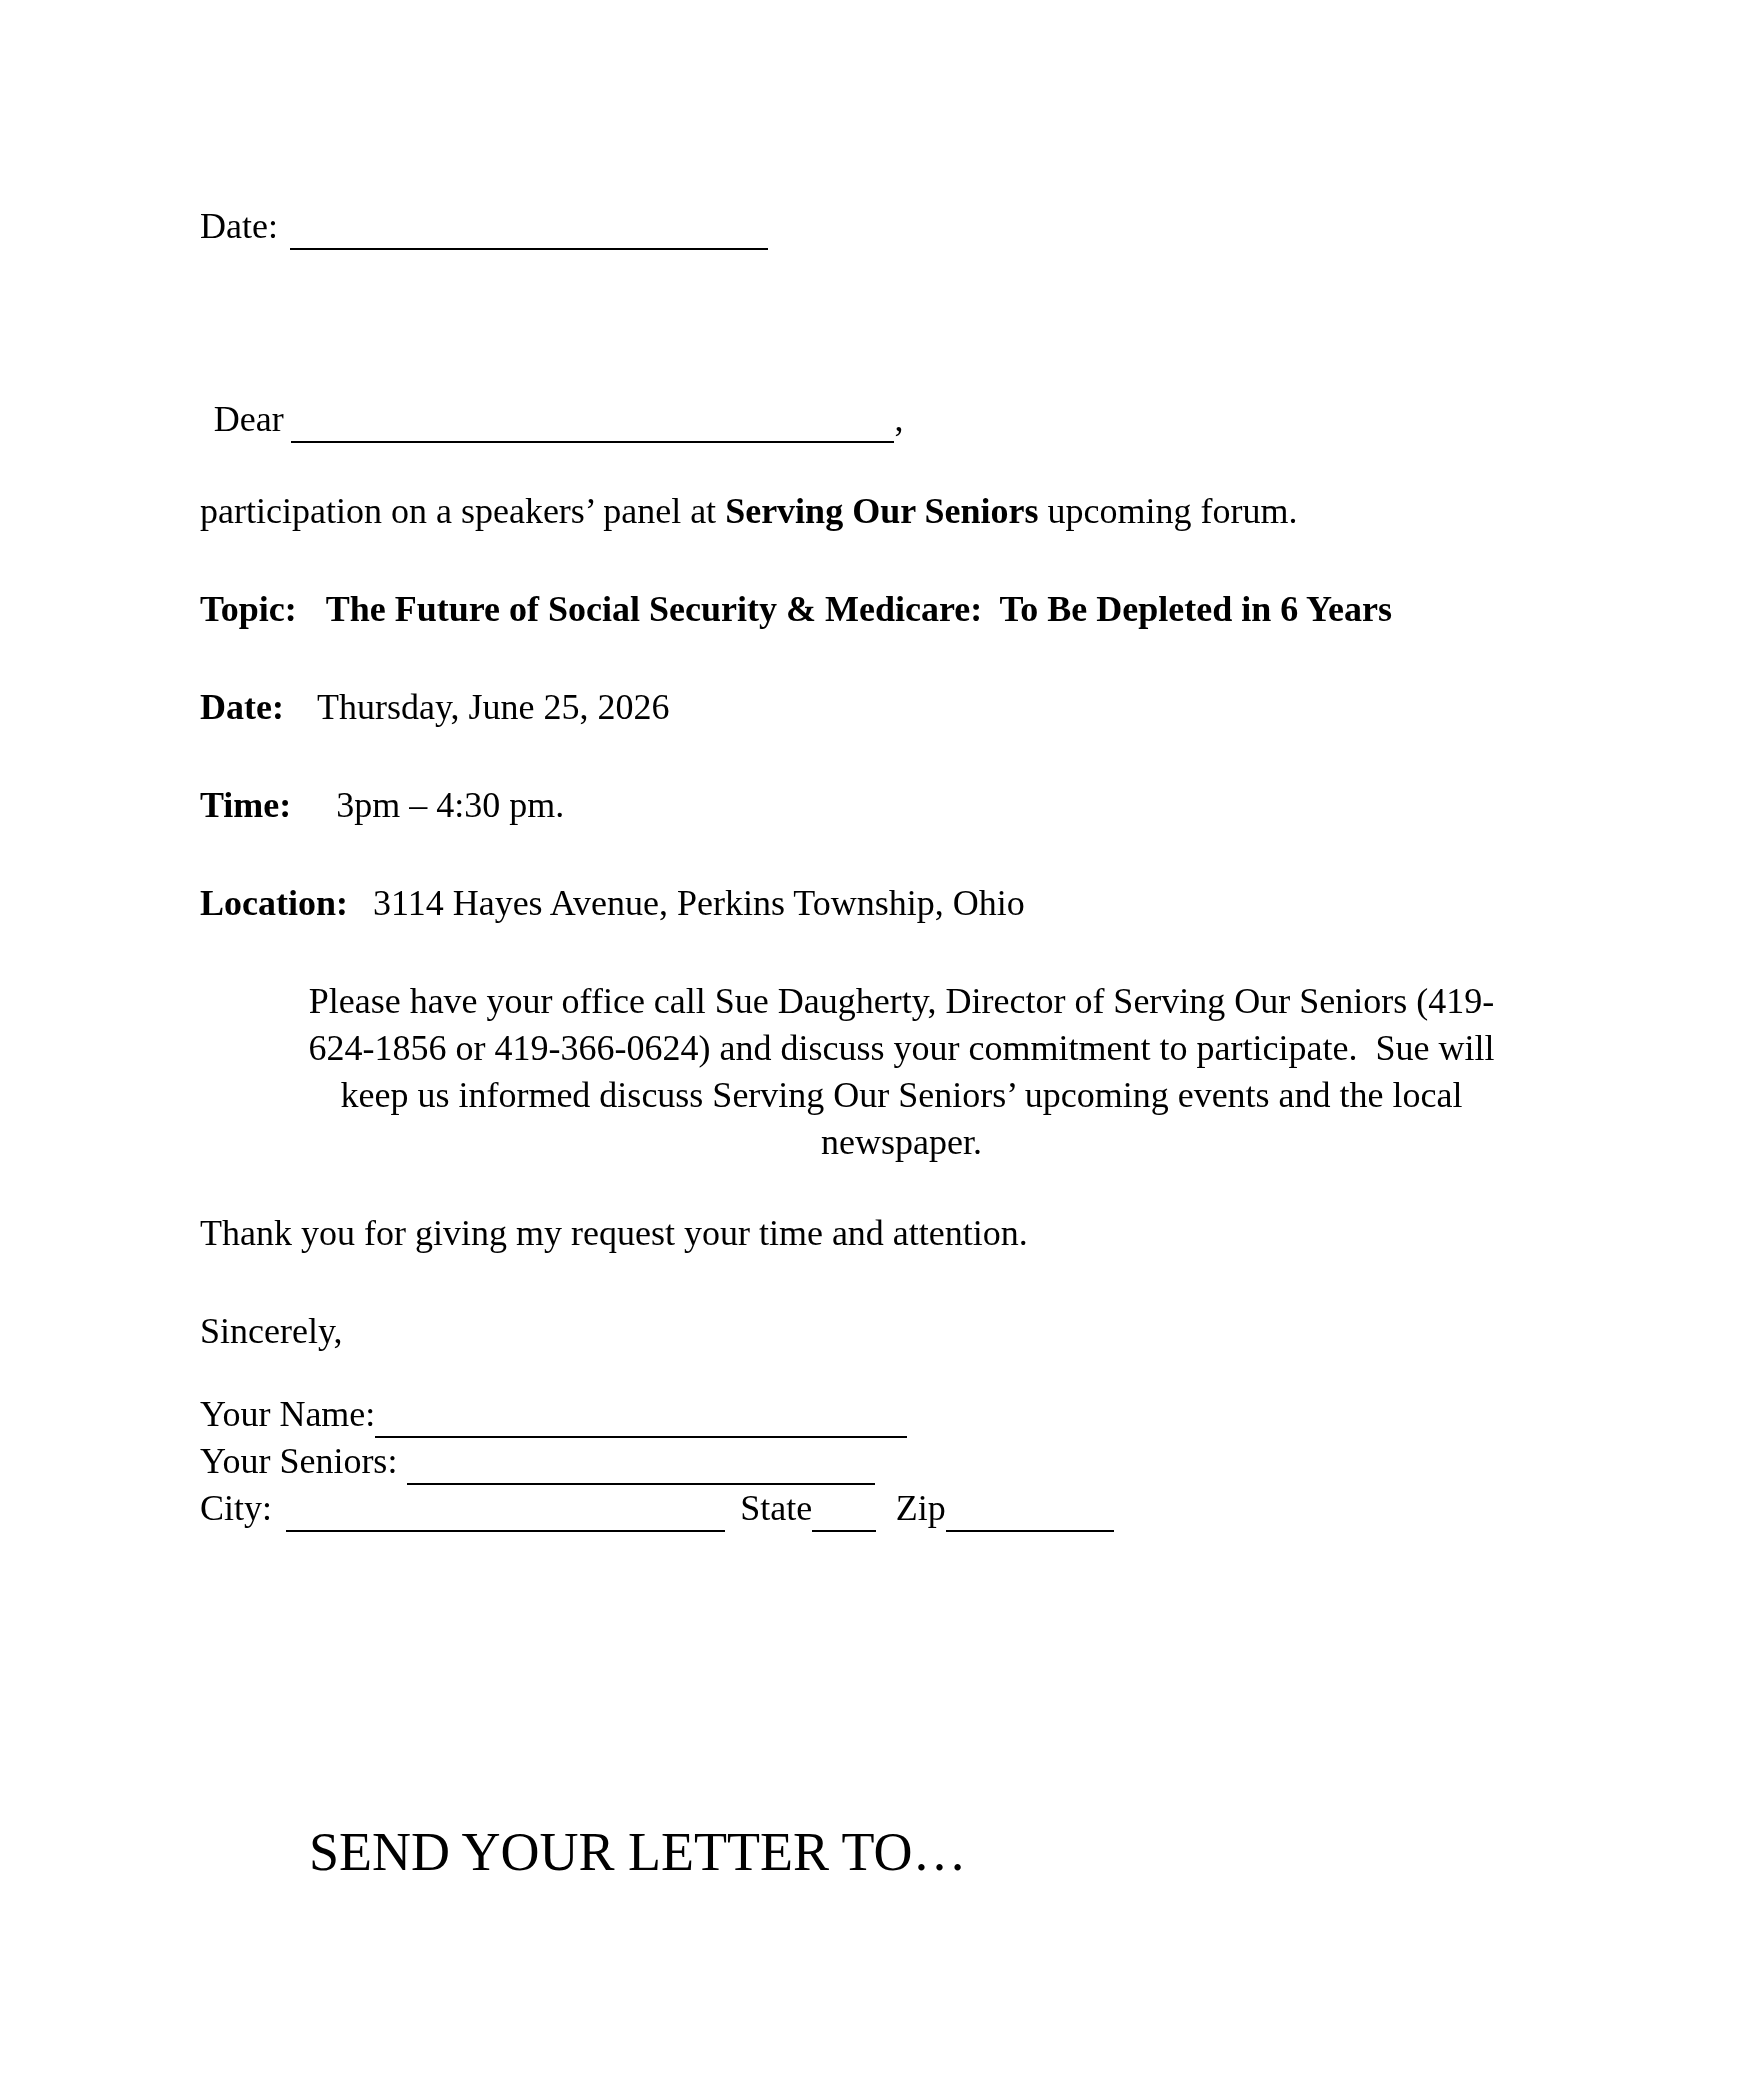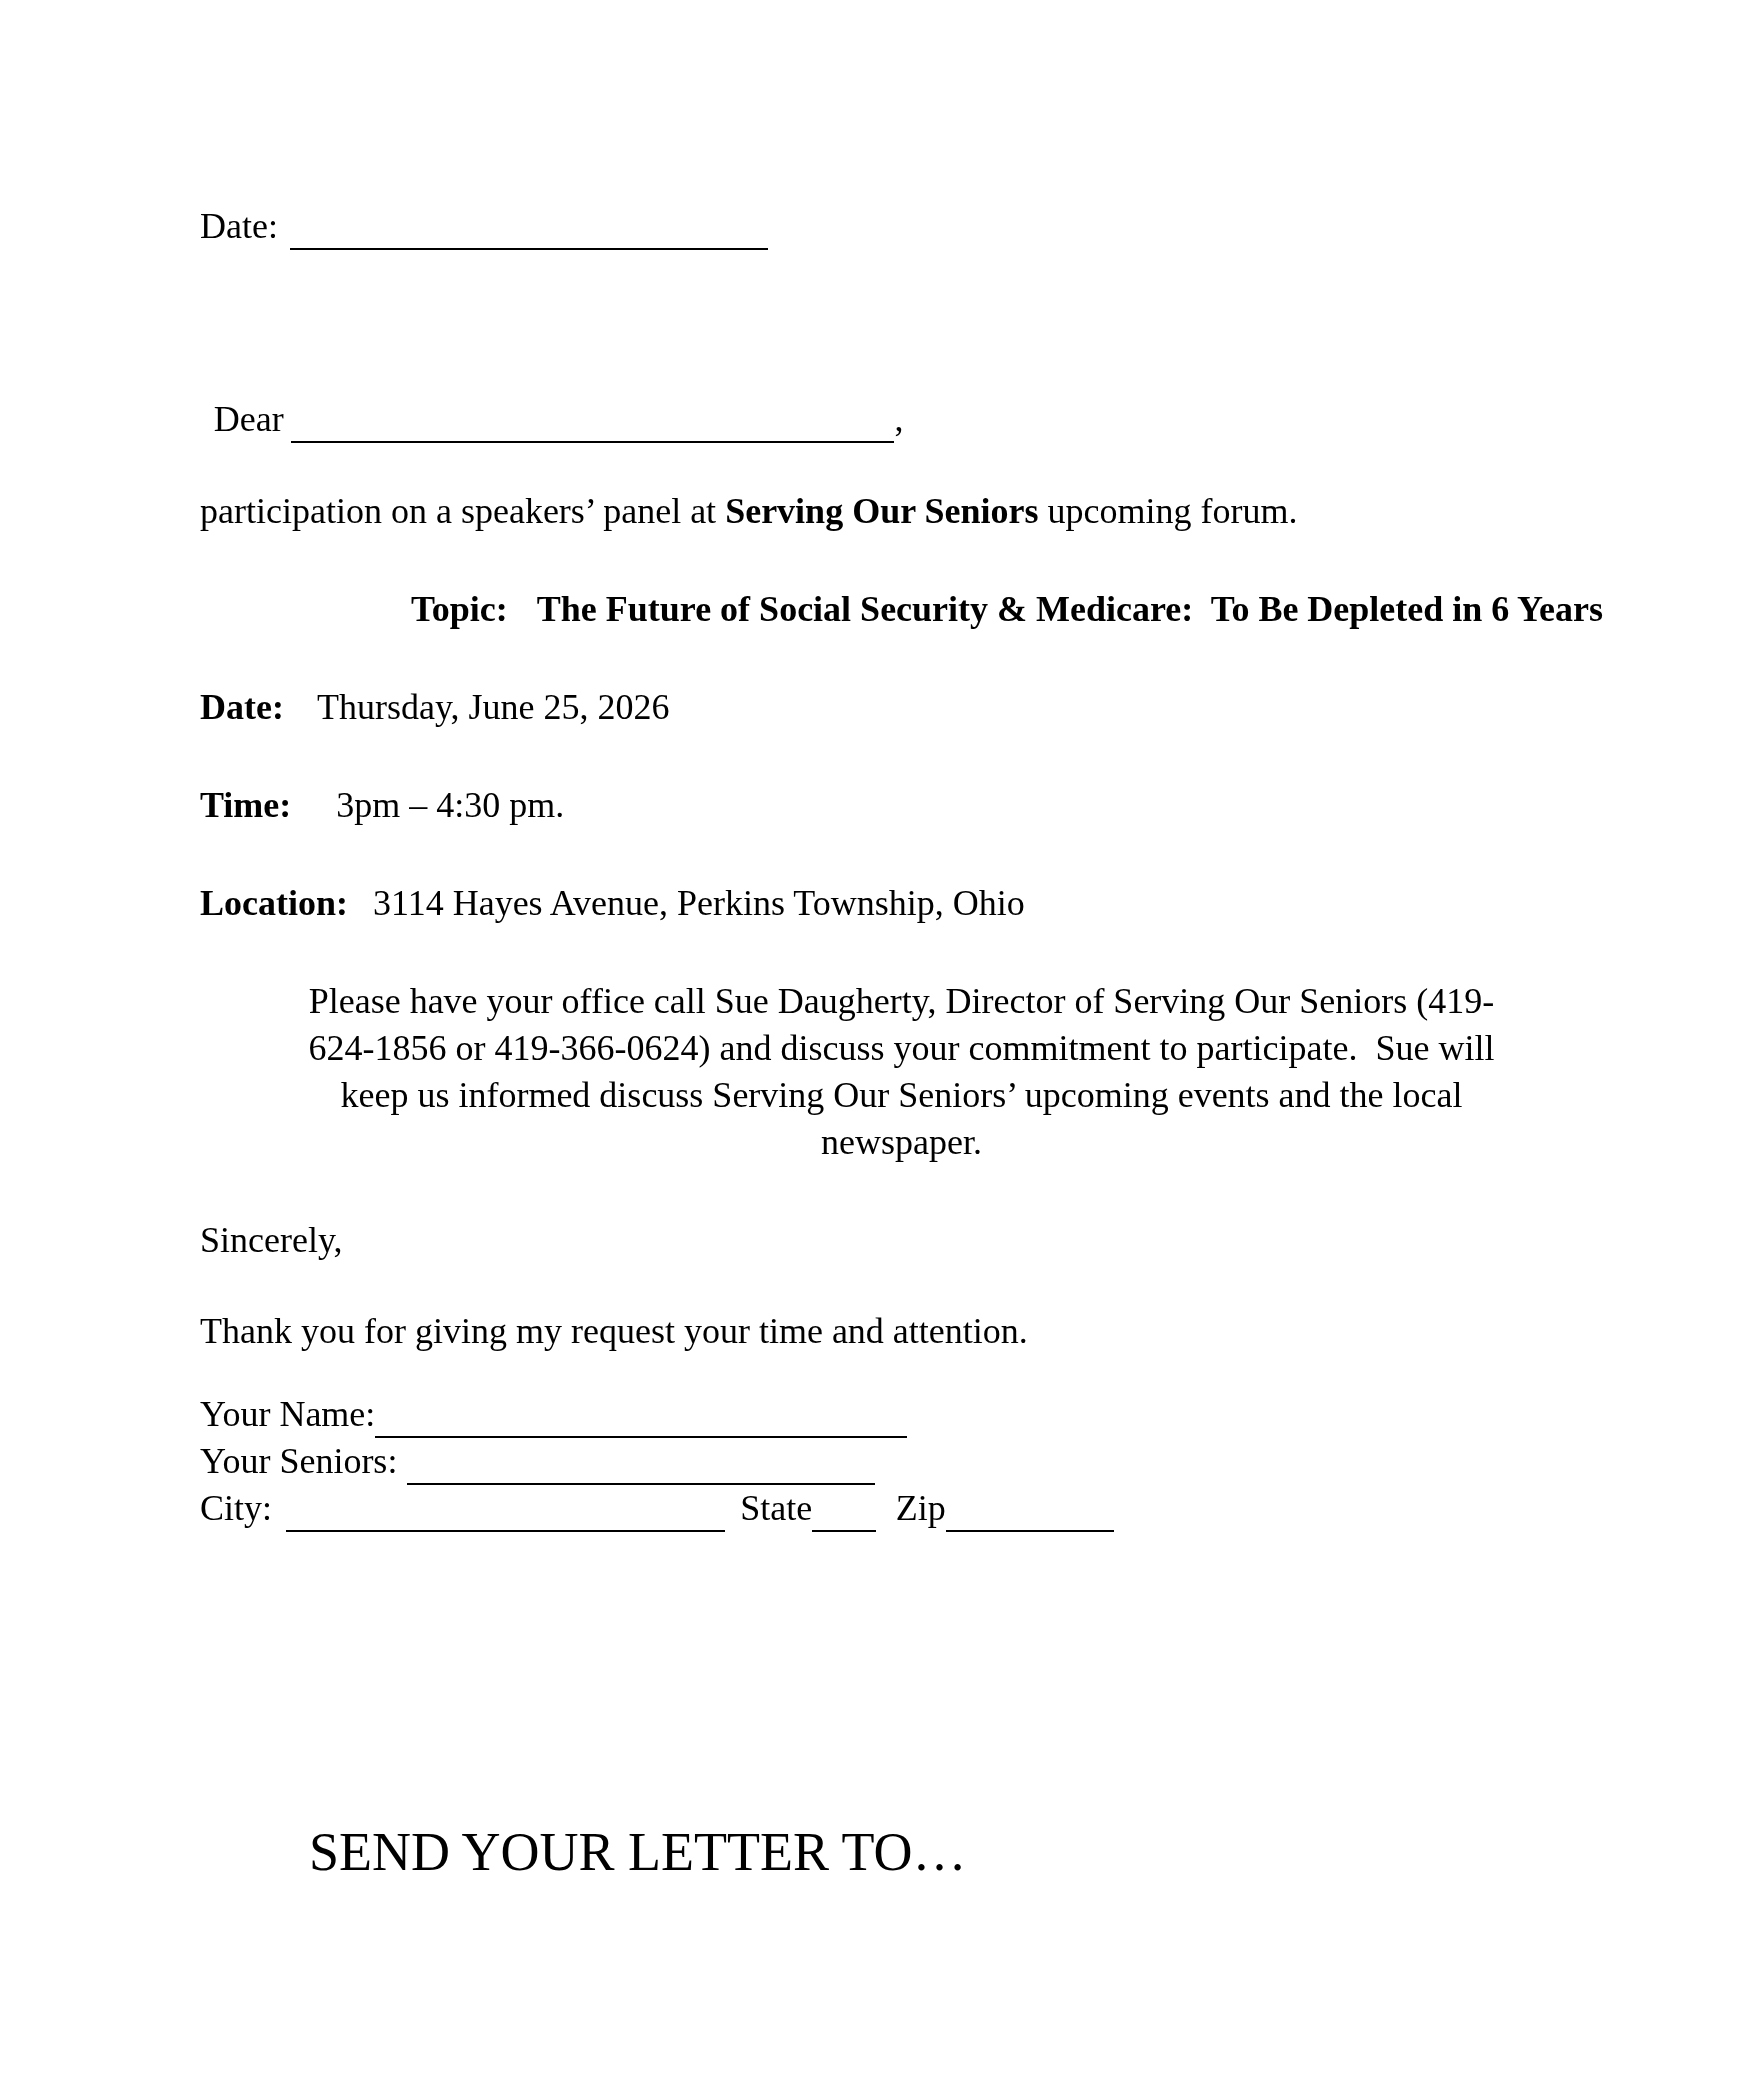--- a/index.html
+++ b/index.html
@@ -34,21 +34,21 @@
   .blank-dear    { width: 603px; margin-left: 7.8px; }
   .blank-name    { width: 532px; }
   .blank-address { width: 468px; margin-left: 9.8px; }
   .blank-city    { width: 439px; margin-left: 13.7px; }
   .blank-state   { width: 64px; }
   .blank-zip     { width: 168px; }
 
   
   .dear-row        { margin-top: 146px; padding-left: 13.7px; }
   .intro-para      { margin-top: 45px; }
-  .topic-row       { margin-top: 51px; text-align: right; }
+  .topic-row       { margin-top: 51px; }
   .detail-row      { margin-top: 51px; }
   .contact-para    { margin-top: 51px; text-align: center; }
   .thanks-row      { margin-top: 44px; }
   .signoff-row     { margin-top: 51px; }
   .signature-block { margin-top: 36px; }
 
   
   .pre { white-space: pre; }
 
   
@@ -89,23 +89,23 @@
 
   <div class="row detail-row"><strong>Location:</strong><span class="v-loc">3114 Hayes Avenue, Perkins Township, Ohio</span></div>
 
   <div class="contact-para">
     <div class="row pre">Please have your office call Sue Daugherty, Director of Serving Our Seniors (419-</div>
     <div class="row pre">624-1856 or 419-366-0624) and discuss your commitment to participate.  Sue will</div>
     <div class="row pre">keep us informed discuss Serving Our Seniors’ upcoming events and the local</div>
     <div class="row pre">newspaper.</div>
   </div>
 
+  <div class="row thanks-row">Thank you for giving my request your time and attention.</div>
+
   <div class="row signoff-row">Sincerely,</div>
-
-  <div class="row thanks-row">Thank you for giving my request your time and attention.</div>
 
   <div class="signature-block">
     <div class="row"><span>Your Name:</span><span class="blank blank-name"></span></div>
     <div class="row"><span>Your Seniors:</span><span class="blank blank-address"></span></div>
     <div class="row"><span>City:</span><span class="blank blank-city"></span><span class="w-state">State</span><span class="blank blank-state"></span><span class="w-zip">Zip</span><span class="blank blank-zip"></span></div>
   </div>
 
   <div class="send-heading">SEND YOUR LETTER TO…</div>
 
 </div>

